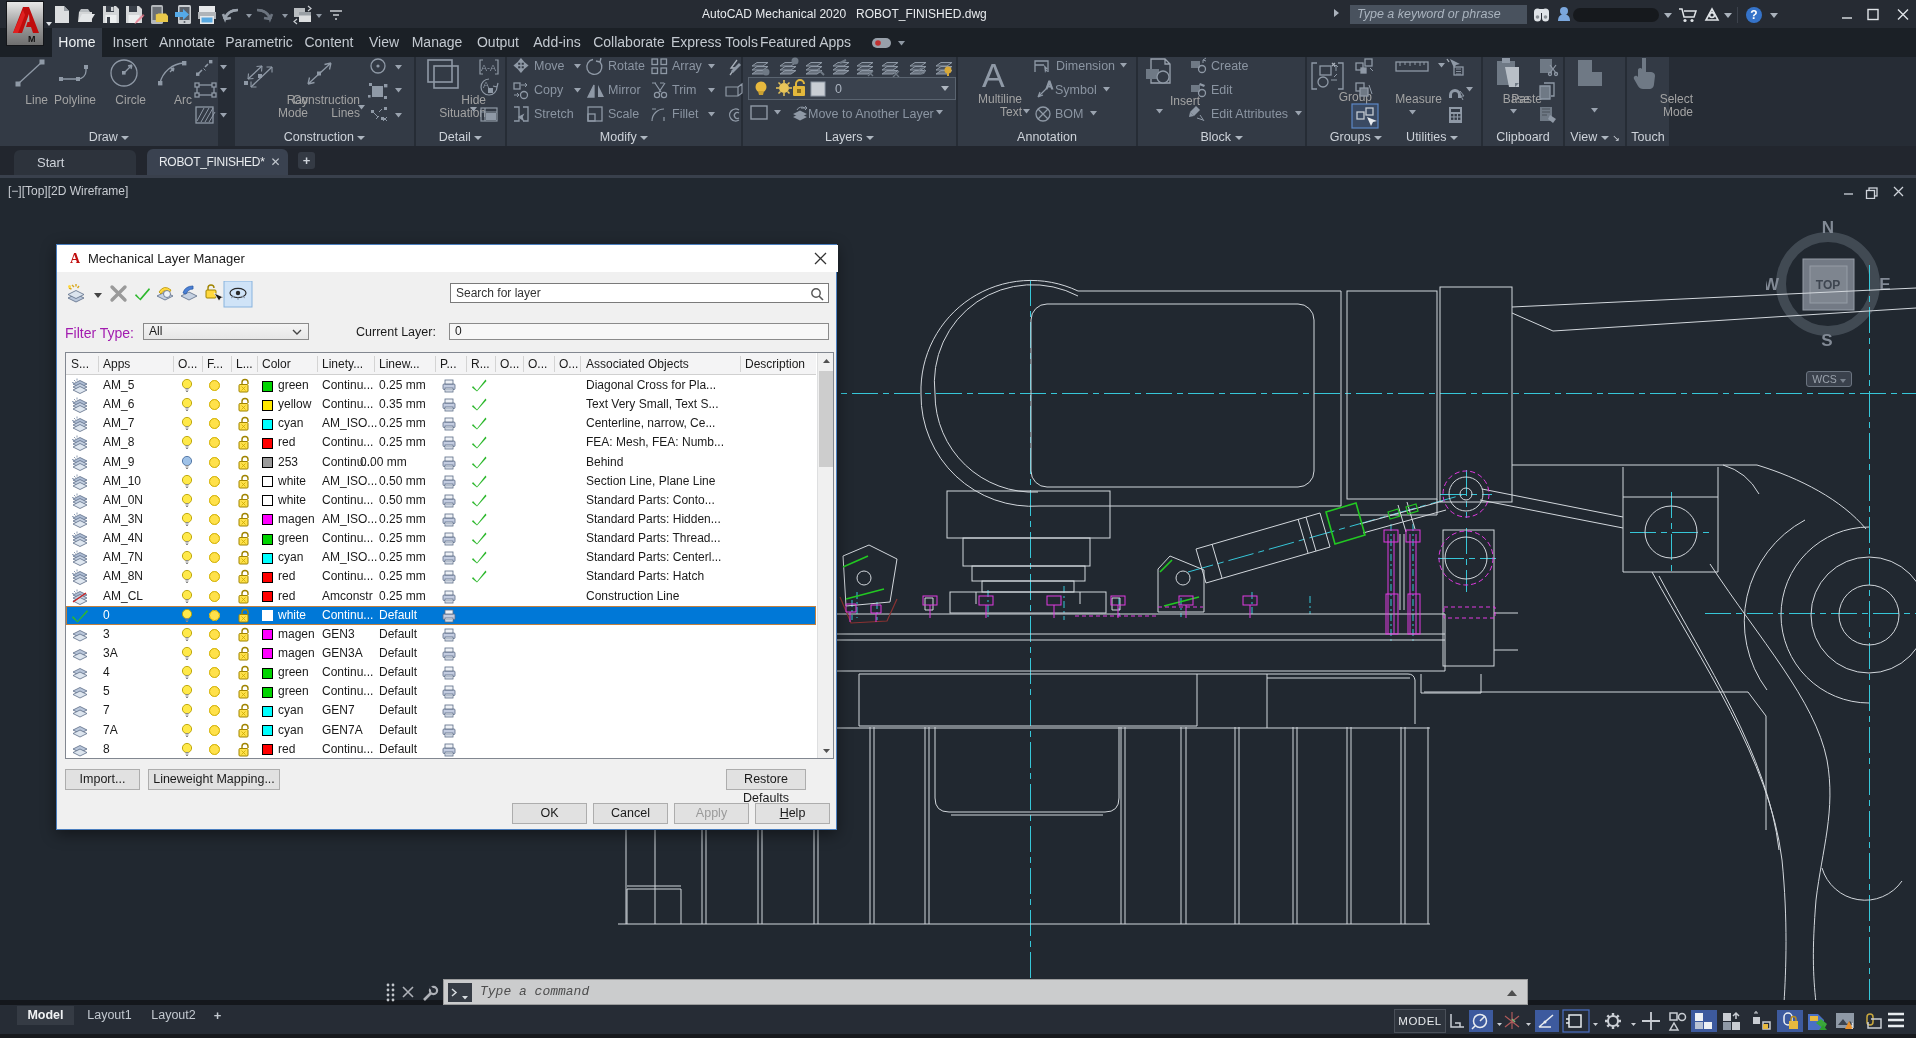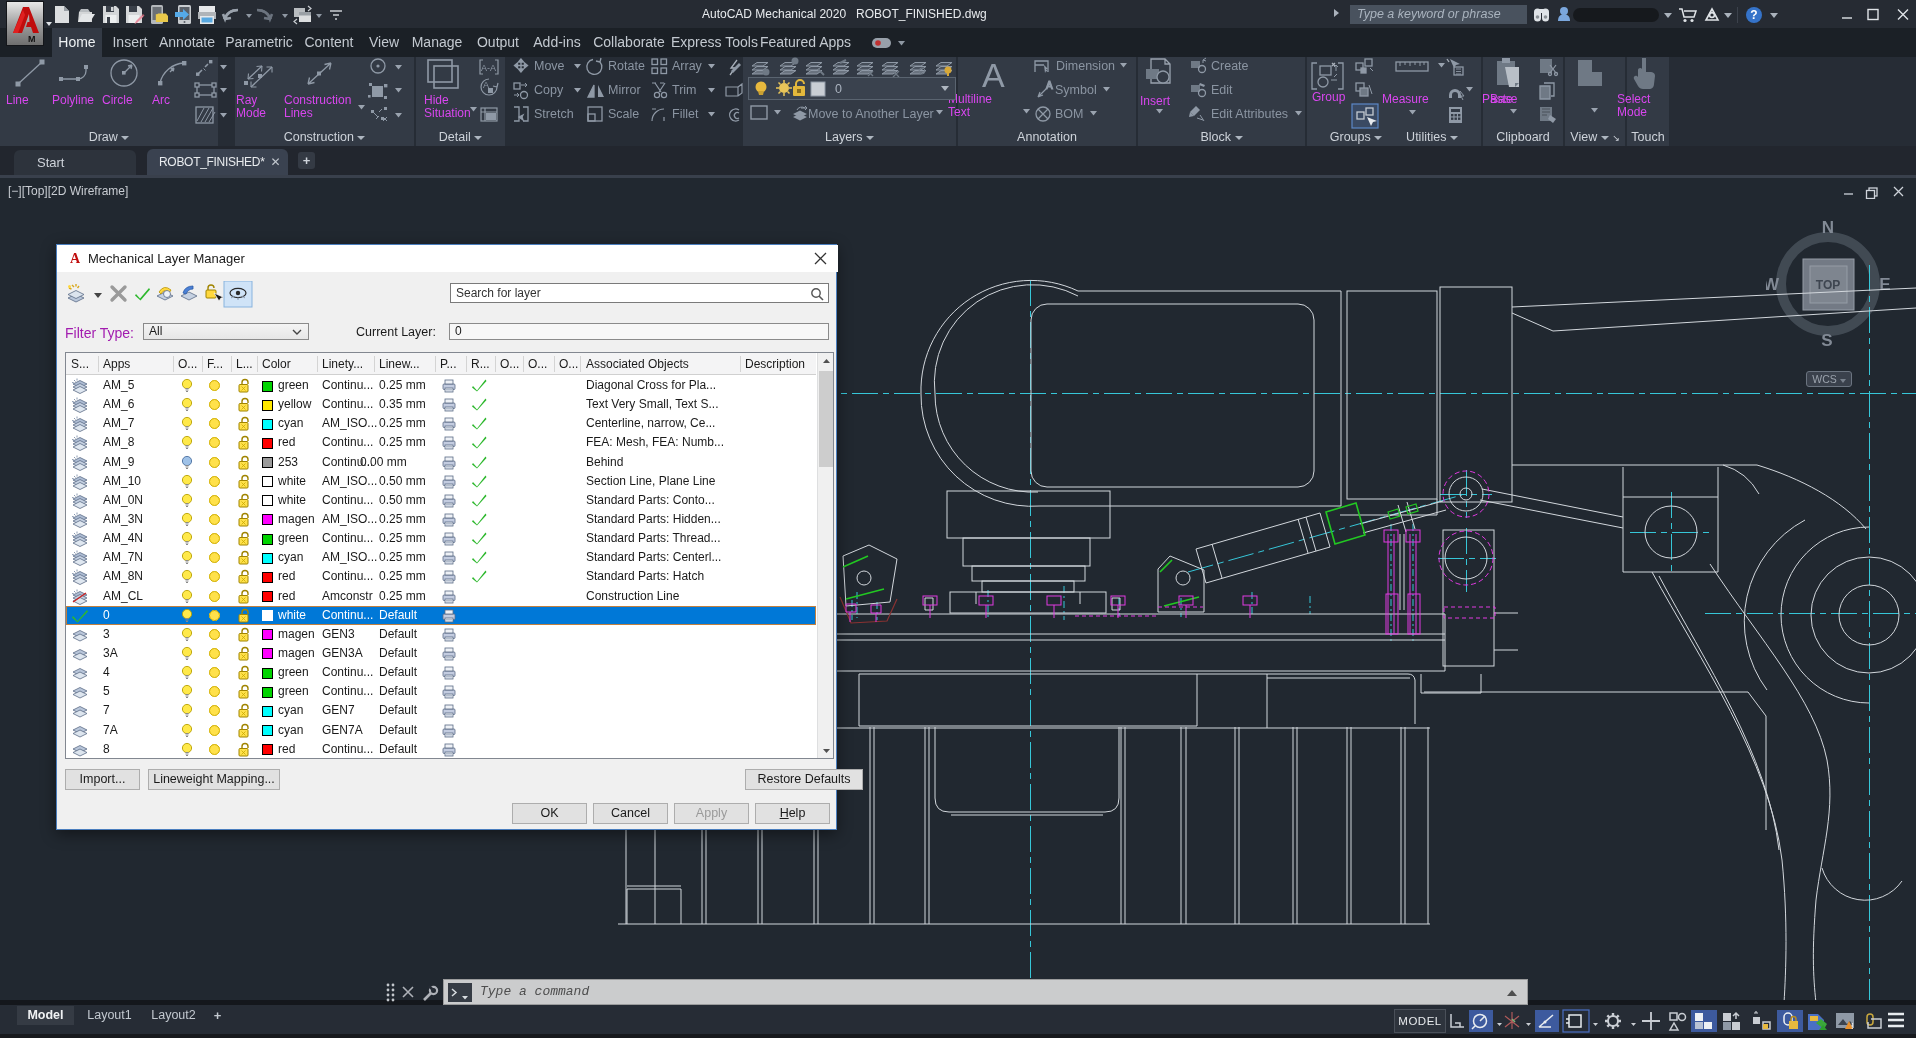--- a/index.html
+++ b/index.html
@@ -8,21 +8,21 @@
 #tabrow{position:absolute;left:0;top:28px;width:1916px;height:29px;background:#1b2026}
 #ribbon{position:absolute;left:0;top:57px;width:1916px;height:89px;background:#262c35}
 #filebar{position:absolute;left:0;top:146px;width:1916px;height:29px;background:#22262e}
 #canvasstrip{position:absolute;left:0;top:175px;width:1916px;height:3px;background:#39404c}
 #canvas{position:absolute;left:0;top:178px;width:1916px;height:827px;background:#212830}
 #statusbar{position:absolute;left:0;top:1005px;width:1916px;height:33px;background:#262c35}
 .tab{position:absolute;top:0;height:29px;color:#c3c9d0;font-size:14px;line-height:29px;text-align:center;white-space:nowrap}
 .ptitle{position:absolute;bottom:2px;width:100%;text-align:center;color:#ced3da;font-size:12.5px}
 .panel{position:absolute;top:0;height:89px;background:#333a45}
 .glabel{color:#8b95a2;font-size:12.5px;position:absolute}
-.blabel{color:#d946ef;font-size:12px;position:absolute;text-align:left;line-height:13px}
+.blabel{color:#a3a3a3;font-size:12px;position:absolute;text-align:right;line-height:13px}
 .hc{position:absolute;top:4px;font-size:12px;color:#1a1a1a;white-space:nowrap}
 .hs{position:absolute;top:3px;width:1px;height:16px;background:#d4d4d4}
 .trow{position:relative;height:19.15px;font-size:12px;color:#1a1a1a;white-space:nowrap}
 .trow.sel{background:#0078d7;color:#fff;outline:1px solid #c08040;outline-offset:-1px}
 .ct{position:absolute;top:2px}
 .ci{position:absolute;top:2px}
 .sw{position:absolute;top:4.5px;width:11px;height:11px;border:1px solid #000}
 .btn{position:absolute;height:21px;background:#e1e1e1;border:1px solid #adadad;font-size:12.5px;color:#1a1a1a;text-align:center;line-height:19px}
 .dar{display:inline-block;width:0;height:0;border-top:4px solid #aeb6c0;border-left:4px solid transparent;border-right:4px solid transparent;vertical-align:middle}
 </style></head>
@@ -157,20 +157,23 @@
 </div>
 <div id="ribbon">
   <div class="panel" style="left:0;width:218px">
       <div class="ptitle">Draw <span class="dar"></span></div>
     </div>
   <div class="panel" style="left:235px;width:179px">
       <div class="ptitle">Construction <span class="dar"></span></div>
     </div>
   <div class="panel" style="left:416px;width:89px">
       <div class="ptitle">Detail <span class="dar"></span></div>
+    </div>
+  <div class="panel" style="left:507px;width:234px">
+      <div class="ptitle">Modify <span class="dar"></span></div>
     </div>
   <div class="panel" style="left:743px;width:213px">
       <div class="ptitle">Layers <span class="dar"></span></div>
     </div>
   <div class="panel" style="left:958px;width:178px">
       <div class="ptitle">Annotation</div>
     </div>
   <div class="panel" style="left:1138px;width:167px">
       <div class="ptitle">Block <span class="dar"></span></div>
     </div>
@@ -1410,19 +1413,19 @@
             <path d="M5,10 l3.5,-4 l3.5,4 z" fill="#505050"></path>
           </svg></div>
       <div class="abs" style="left:1px;top:18px;width:15px;height:96px;background:#cdcdcd"></div>
       <div class="abs" style="left:0;bottom:0;width:17px;height:17px;background:#f0f0f0"><svg width="17" height="17">
             <path d="M5,7 l3.5,4 l3.5,-4 z" fill="#505050"></path>
           </svg></div>
     </div>
   </div>
   <div class="btn" style="left:8px;top:524px;width:75px">Import...</div>
   <div class="btn" style="left:91px;top:524px;width:132px">Lineweight Mapping...</div>
-  <div class="btn" style="left:688px;top:524px;width:118px">Restore Defaults</div>
+  <div class="btn" style="left:669px;top:524px;width:80px">Restore Defaults</div>
   <div class="btn" style="left:455px;top:558px;width:75px">OK</div>
   <div class="btn" style="left:536px;top:558px;width:75px">Cancel</div>
   <div class="btn" style="left:617px;top:558px;width:75px;color:#9a9a9a">Apply</div>
   <div class="btn" style="left:698px;top:558px;width:75px"><span style="text-decoration:underline">H</span>elp</div>
 </div>
 <div class="abs" style="left:0;top:1034px;width:1916px;height:4px;background:#17191d"></div>
 
 </body></html>

